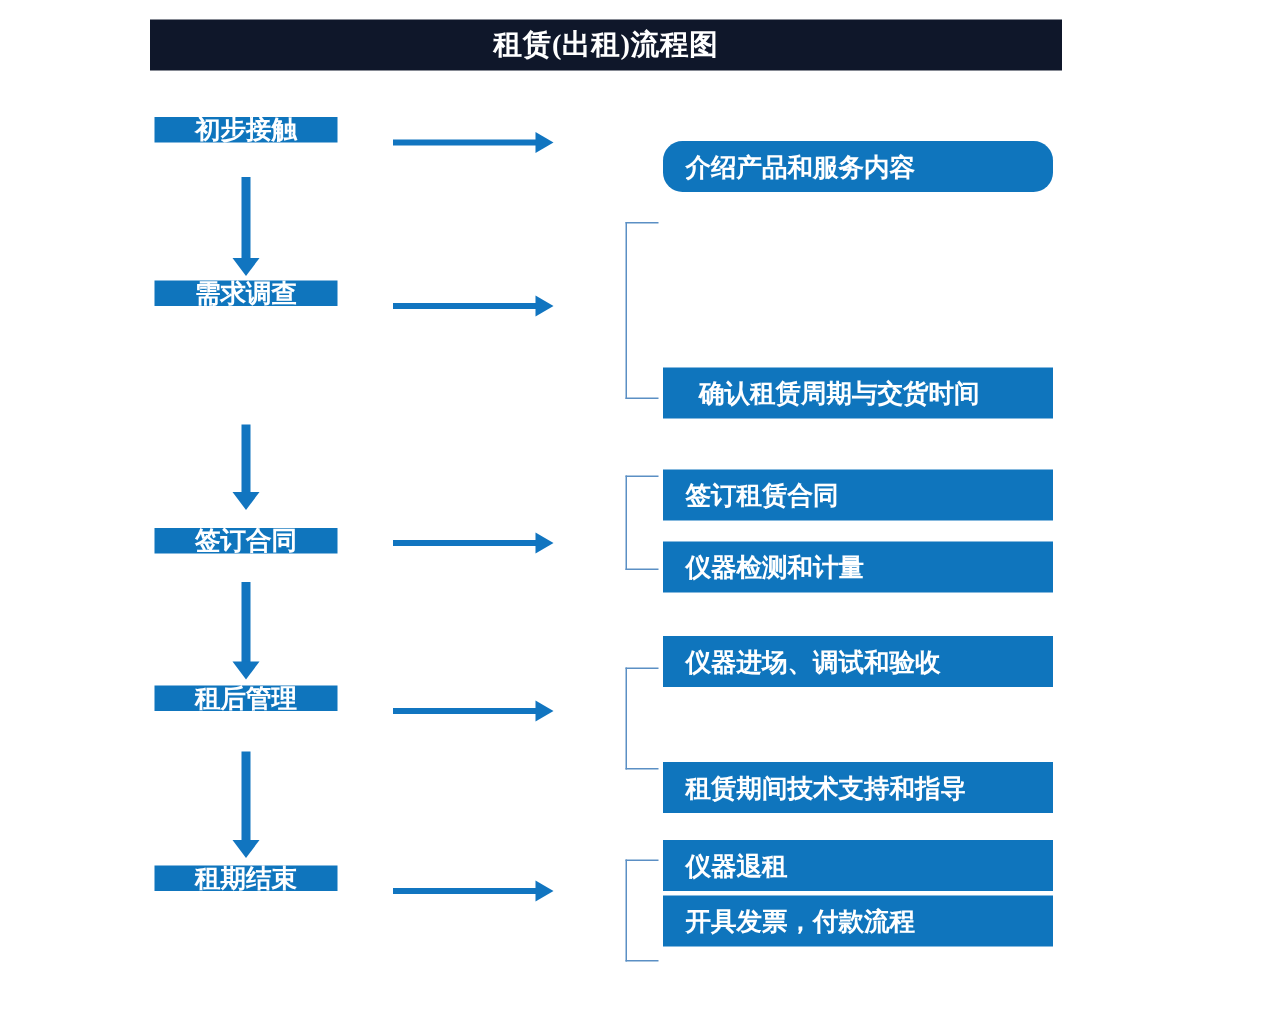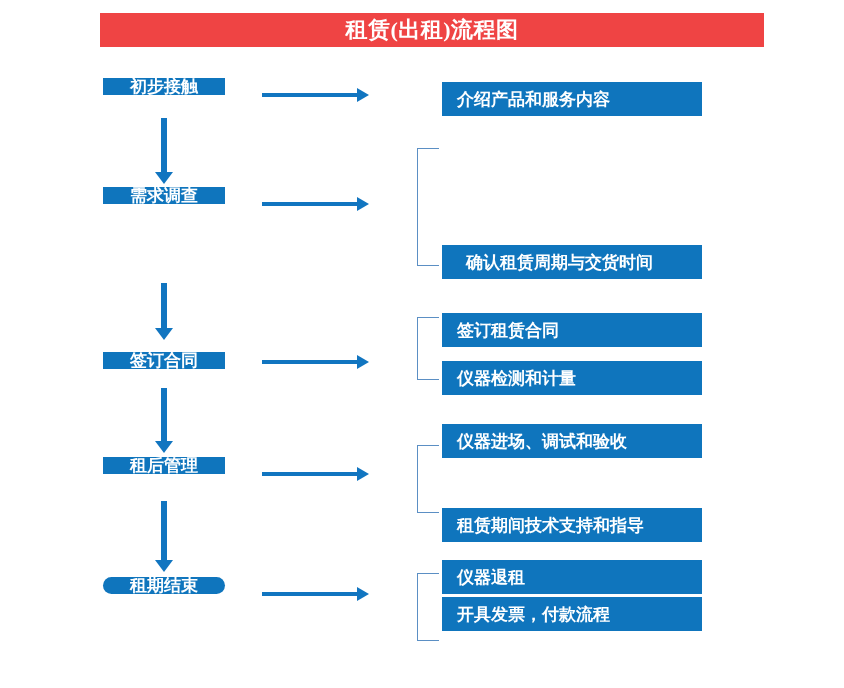--- a/index.html
+++ b/index.html
@@ -14,25 +14,25 @@
     position: relative;
     width: 844px;
     height: 688px;
     background: #ffffff;
     overflow: hidden;
   }
   .title-bar {
     position: absolute;
     left: 100px;
     top: 13px;
-    width: 664px;
+    width: 608px;
     height: 34px;
-    background: #ef4444;
+    background: #0f172a;
     color: #ffffff;
-    font-size: 22px;
+    font-size: 19px;
     font-weight: bold;
     display: flex;
     align-items: center;
     justify-content: center;
     letter-spacing: 0.5px;
   }
   .node {
     position: absolute;
     background: #0f75bd;
     color: #ffffff;
@@ -105,21 +105,21 @@
 <body>
 
 <div class="canvas">
 
   <div class="title-bar">租赁(出租)流程图</div>
 
   <div class="node left" style="top:78px;">初步接触</div>
   <div class="node left" style="top:187px;">需求调查</div>
   <div class="node left" style="top:352px;">签订合同</div>
   <div class="node left" style="top:457px;">租后管理</div>
-  <div class="node left" style="top:577px;border-radius:13px;">租期结束</div>
+  <div class="node left" style="top:577px;">租期结束</div>
 
   <div class="v-arrow" style="top:118px; height:55px;">
     <span class="head"></span>
   </div>
   <div class="v-arrow" style="top:283px; height:46px;">
     <span class="head"></span>
   </div>
   <div class="v-arrow" style="top:388px; height:54px;">
     <span class="head"></span>
   </div>
@@ -141,21 +141,21 @@
   </div>
   <div class="h-arrow" style="top:592px;">
     <span class="head"></span>
   </div>
 
   <div class="bracket" style="top:148px; height:118px;"></div>
   <div class="bracket" style="top:317px; height:63px;"></div>
   <div class="bracket" style="top:445px; height:68px;"></div>
   <div class="bracket" style="top:573px; height:68px;"></div>
 
-  <div class="node right" style="top:82px;">介绍产品和服务内容</div>
+  <div class="node right" style="top:94px;border-radius:13px;">介绍产品和服务内容</div>
 
   <div class="node right" style="top:245px;padding-left:24px;">确认租赁周期与交货时间</div>
 
   <div class="node right" style="top:313px;">签订租赁合同</div>
   <div class="node right" style="top:361px;">仪器检测和计量</div>
 
   <div class="node right" style="top:424px;">仪器进场、调试和验收</div>
   <div class="node right" style="top:492px;margin-top:16px;">租赁期间技术支持和指导</div>
 
   <div class="node right" style="top:560px;">仪器退租</div>

